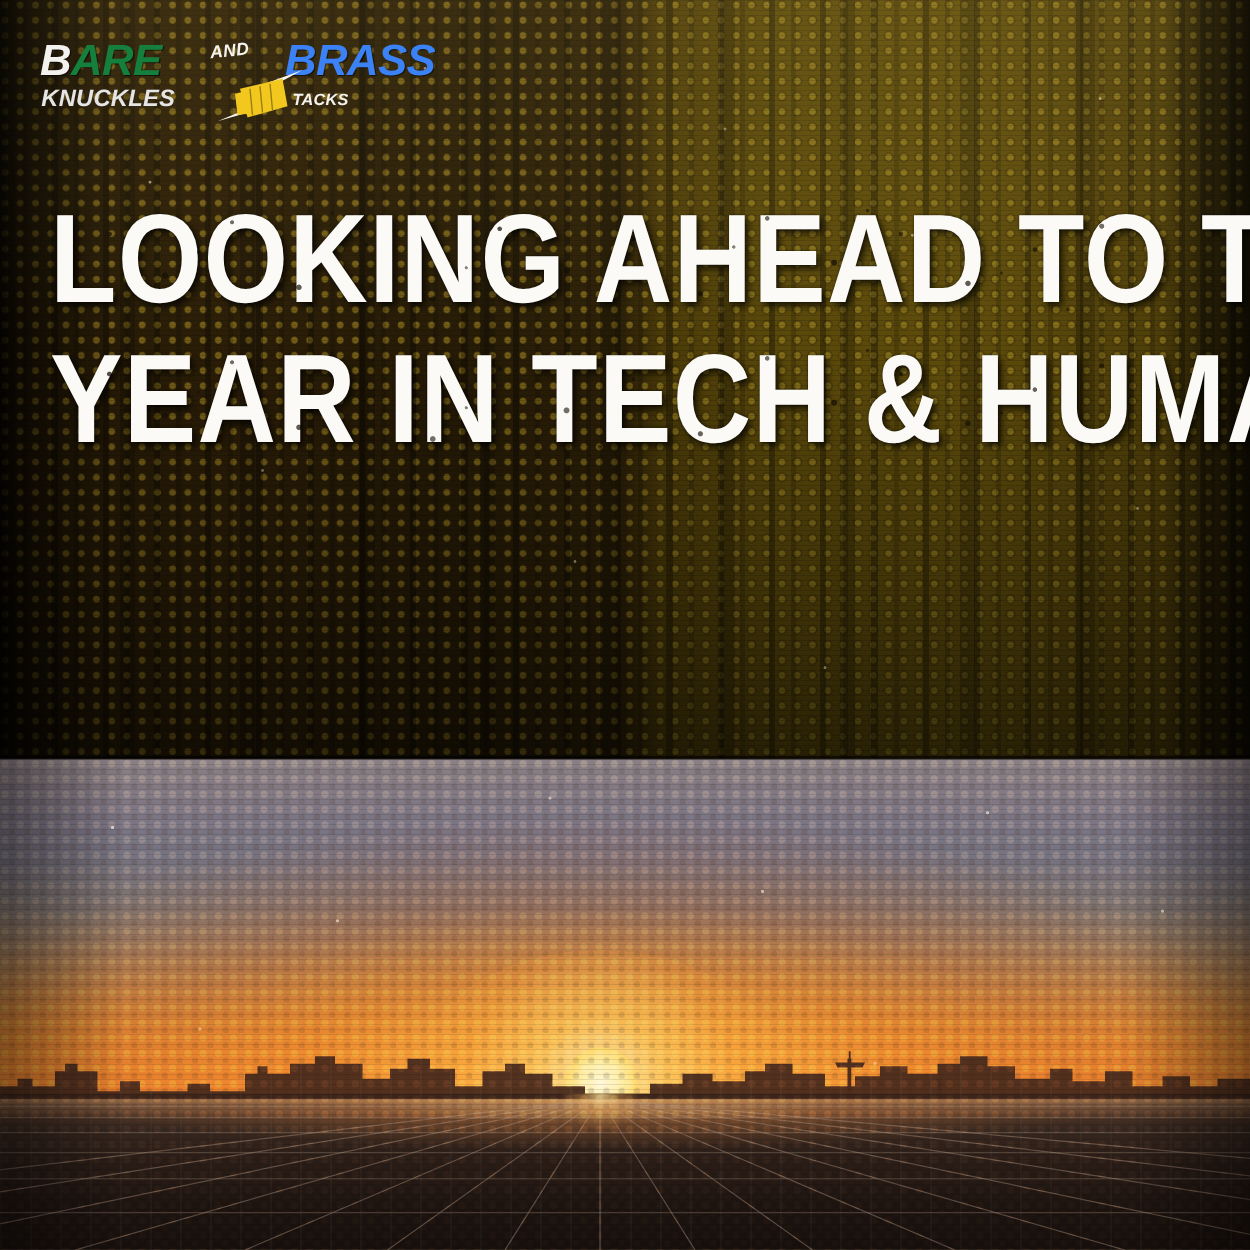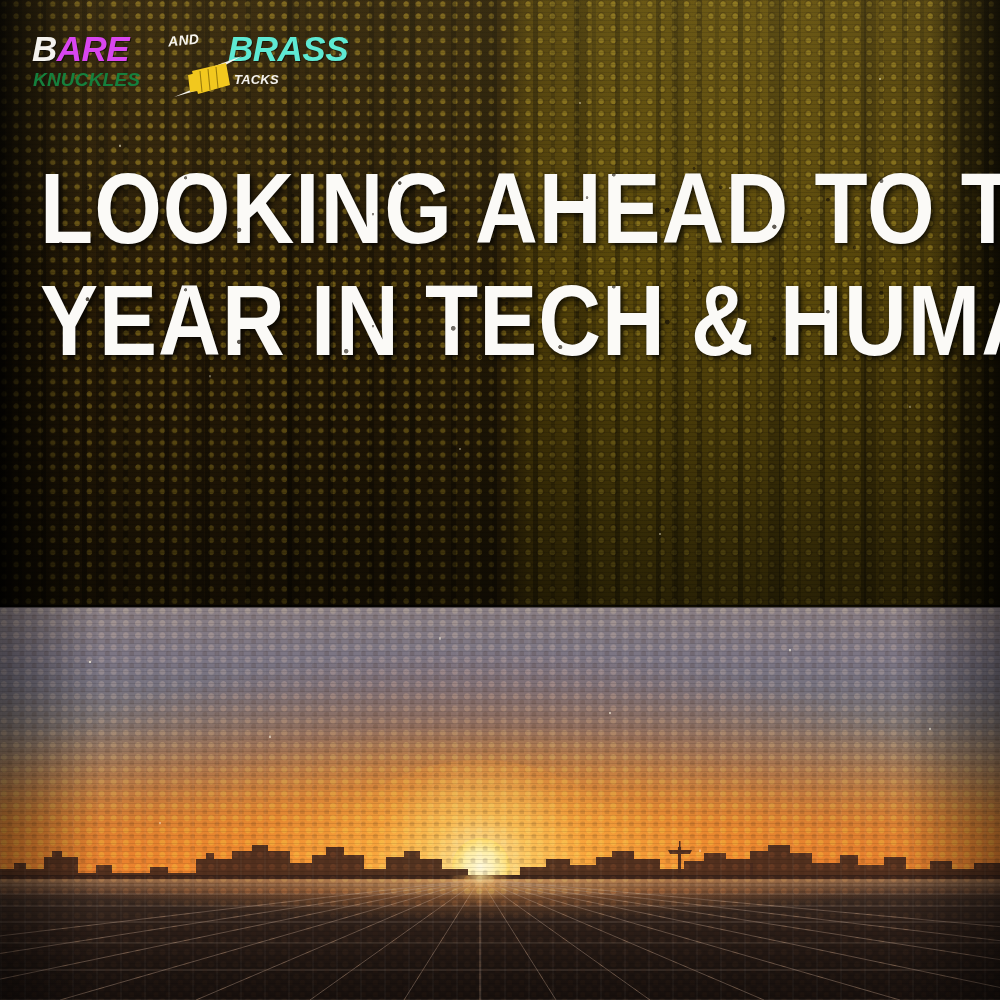--- a/index.html
+++ b/index.html
@@ -112,36 +112,36 @@
   }
   .logo-row1 {
     position:absolute; left:0; top:0;
     display:flex; align-items:flex-end;
     font-weight:900; font-style:italic;
     font-size:35px; line-height:35px;
     letter-spacing:-.5px;
     font-family:"Liberation Sans", sans-serif;
   }
   .lg-b  { color:#f4f2ee; text-shadow:1px 1px 0 rgba(0,0,0,.5); }
-  .lg-are{ color:#d946ef; text-shadow:1px 1px 0 rgba(0,0,0,.5); }
+  .lg-are{ color:#15803d; text-shadow:1px 1px 0 rgba(0,0,0,.5); }
   .lg-and {
     position:absolute; left:136px; top:2px;
     color:#f6f4ef; font-weight:900; font-style:italic;
     font-size:14px; line-height:14px; letter-spacing:.3px;
     transform:rotate(-6deg);
   }
   .lg-brass {
     position:absolute; left:196px; top:0;
-    color:#5eead4; font-weight:900; font-style:italic;
+    color:#3b82f6; font-weight:900; font-style:italic;
     font-size:35px; line-height:35px; letter-spacing:-.5px;
     text-shadow:1px 1px 0 rgba(0,0,0,.5);
   }
   .logo-row2 {
     position:absolute; left:1px; top:39px;
-    color:#15803d; font-weight:900; font-style:italic;
+    color:#e5e5e5; font-weight:900; font-style:italic;
     font-size:19px; line-height:19px; letter-spacing:.2px;
   }
   .lg-tacks {
     position:absolute; left:202px; top:39px;
     color:#f4f2ee; font-weight:900; font-style:italic;
     font-size:13px; line-height:19px; letter-spacing:.2px;
   }
   .lg-fist { position:absolute; left:140px; top:22px; width:72px; height:48px; }
 
   

